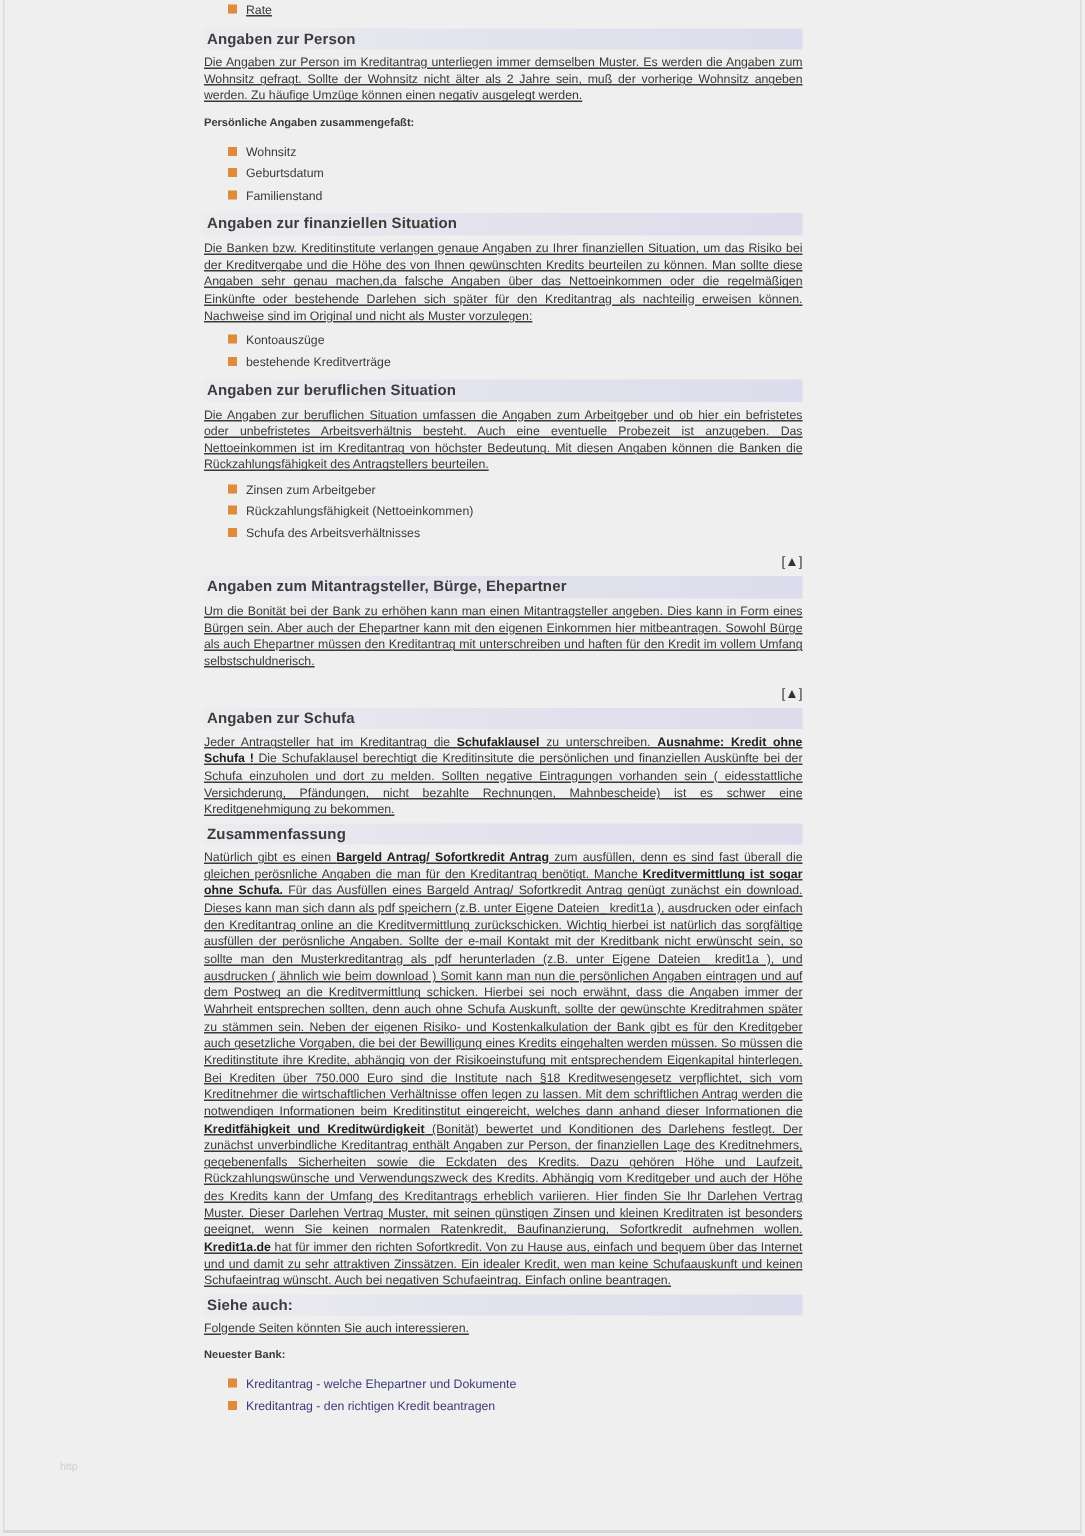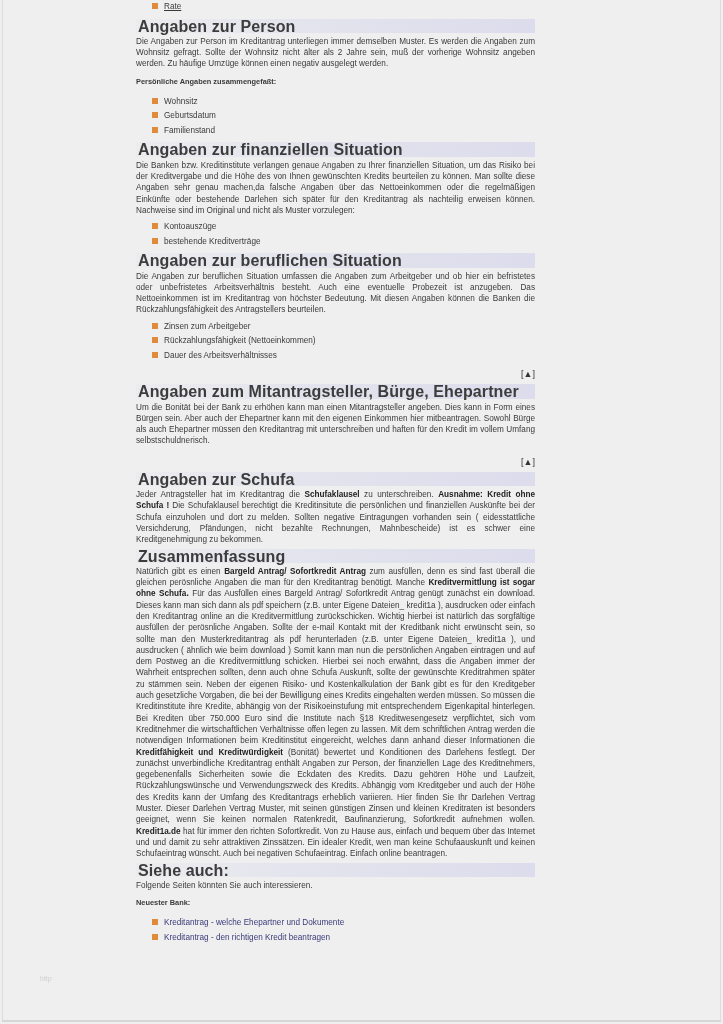--- a/index.html
+++ b/index.html
@@ -18,26 +18,26 @@
   }
   .watermark {
     position: absolute; left: 40px; top: 975px;
     font-size: 7px; color: #cfcfcf;
   }
   .content {
     position: absolute; left: 136px; top: 0; width: 399px;
     font-size: 8.2px; line-height: 11.3px;
   }
   .h {
-    font-weight: bold; font-size: 16px; color: #3c3c3c;
+    font-weight: bold; font-size: 10px; color: #3c3c3c;
     padding: 2px 2px 1px 2px; margin: 0 0 3px 0;
     background: linear-gradient(to right, #ececef 0%, #e4e4ee 40%, #dcdcec 100%);
     letter-spacing: 0.1px;
   }
-  .p { text-align: justify; margin: 0 0 3px 0; }
+  .p { text-align: justify; margin: 0 0 3px 0; text-decoration: underline; }
   .p b { color: #222; }
   .small-b { font-weight: bold; font-size: 7.4px; margin: 6px 0 8px 0; }
   ul.bl { list-style: none; margin: 4px 0 4px 0; padding: 0 0 0 14px; }
   ul.bl li { position: relative; padding-left: 14px; height: 14.5px; line-height: 14.5px; }
   ul.bl li .bullet {
     position: absolute; left: 2px; top: 3px; width: 6px; height: 6px;
     background: #e08a3c;
   }
   .top-link { text-align: right; height: 14px; line-height: 14px; margin: 4px 0 3px 0; font-size: 9px; color: #333; }
   .top-link span { cursor: pointer; }
@@ -76,21 +76,21 @@
       <li><span class="bullet"></span><span>bestehende Kreditverträge</span></li>
     </ul>
   </div>
 
   <div class="sec">
     <div class="h">Angaben zur beruflichen Situation</div>
     <div class="p">Die Angaben zur beruflichen Situation umfassen die Angaben zum Arbeitgeber und ob hier ein befristetes oder unbefristetes Arbeitsverhältnis besteht. Auch eine eventuelle Probezeit ist anzugeben. Das Nettoeinkommen ist im Kreditantrag von höchster Bedeutung. Mit diesen Angaben können die Banken die Rückzahlungsfähigkeit des Antragstellers beurteilen.</div>
     <ul class="bl">
       <li><span class="bullet"></span><span>Zinsen zum Arbeitgeber</span></li>
       <li><span class="bullet"></span><span>Rückzahlungsfähigkeit (Nettoeinkommen)</span></li>
-      <li><span class="bullet"></span><span>Dauer des Arbeitsverhältnisses</span></li>
+      <li><span class="bullet"></span><span>Schufa des Arbeitsverhältnisses</span></li>
     </ul>
     <div class="top-link">
       <span>[▲]</span>
     </div>
   </div>
 
   <div class="sec">
     <div class="h">Angaben zum Mitantragsteller, Bürge, Ehepartner</div>
     <div class="p">Um die Bonität bei der Bank zu erhöhen kann man einen Mitantragsteller angeben. Dies kann in Form eines Bürgen sein. Aber auch der Ehepartner kann mit den eigenen Einkommen hier mitbeantragen. Sowohl Bürge als auch Ehepartner müssen den Kreditantrag mit unterschreiben und haften für den Kredit im vollem Umfang selbstschuldnerisch.</div>
     <div class="top-link" style="margin-top:8px;">

